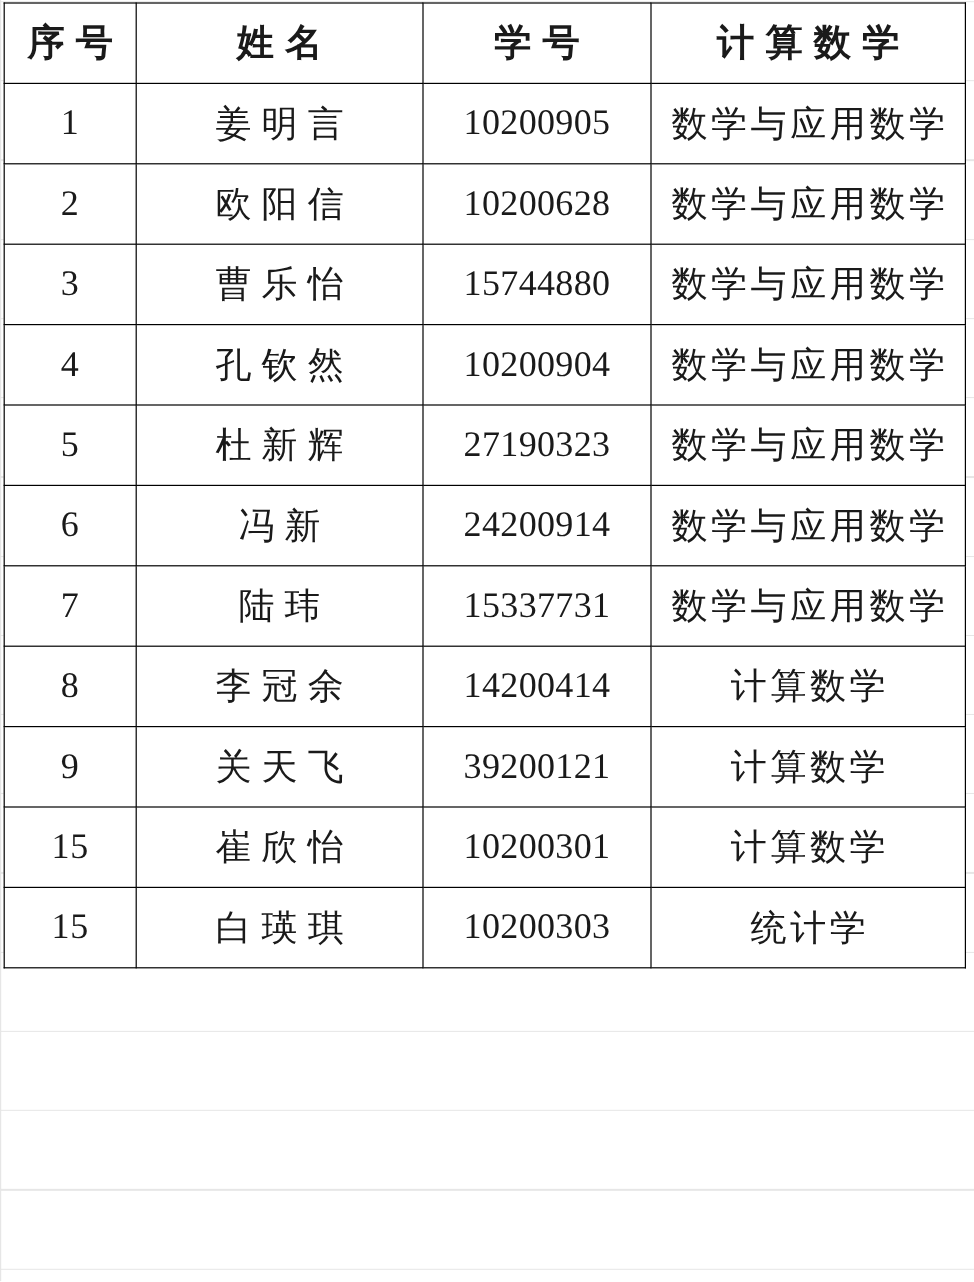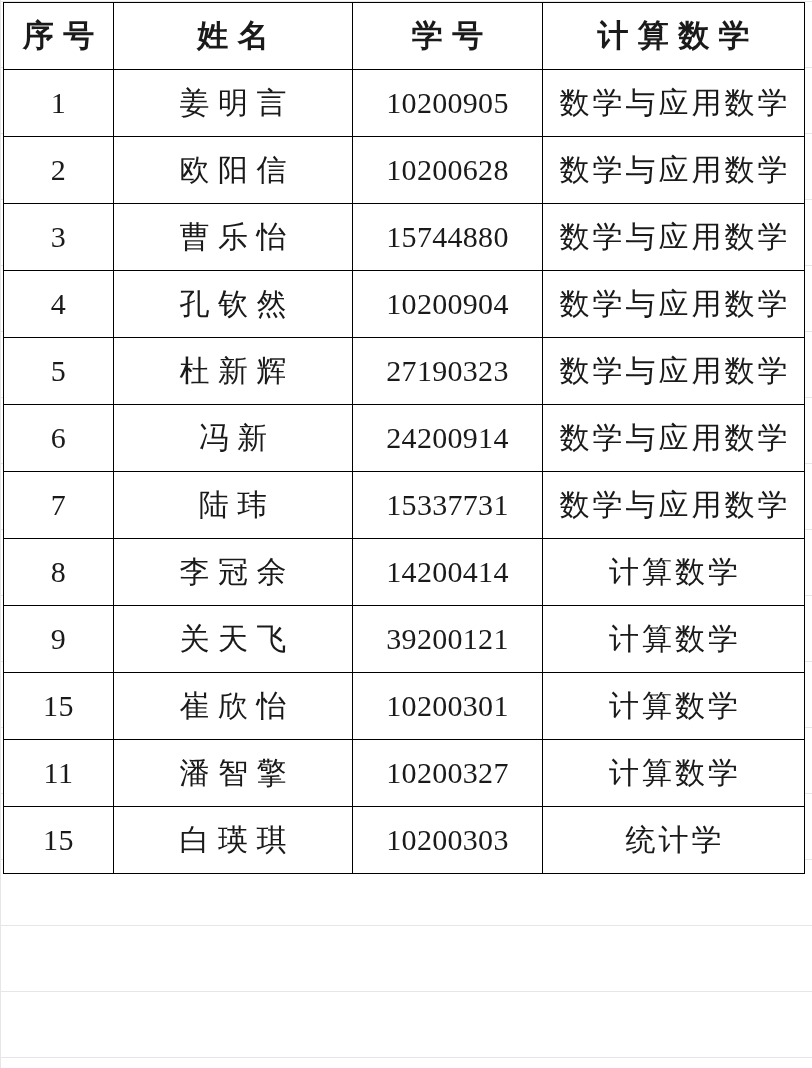--- a/index.html
+++ b/index.html
@@ -135,26 +135,20 @@
           <td class="col-major">计算数学</td>
         </tr>
 
         <tr>
           <td class="col-index">15</td>
           <td class="col-name">崔欣怡</td>
           <td class="col-id">10200301</td>
           <td class="col-major">计算数学</td>
         </tr>
 
-        <tr>
-          <td class="col-index">11</td>
-          <td class="col-name">潘智擎</td>
-          <td class="col-id">10200327</td>
-          <td class="col-major">计算数学</td>
-        </tr>
 
 
 
 
         <tr>
           <td class="col-index">15</td>
           <td class="col-name">白瑛琪</td>
           <td class="col-id">10200303</td>
           <td class="col-major">统计学</td>
         </tr>

